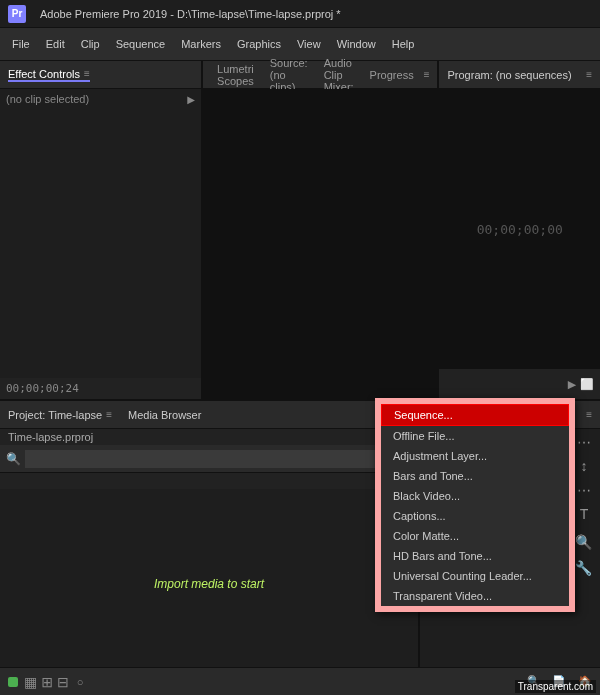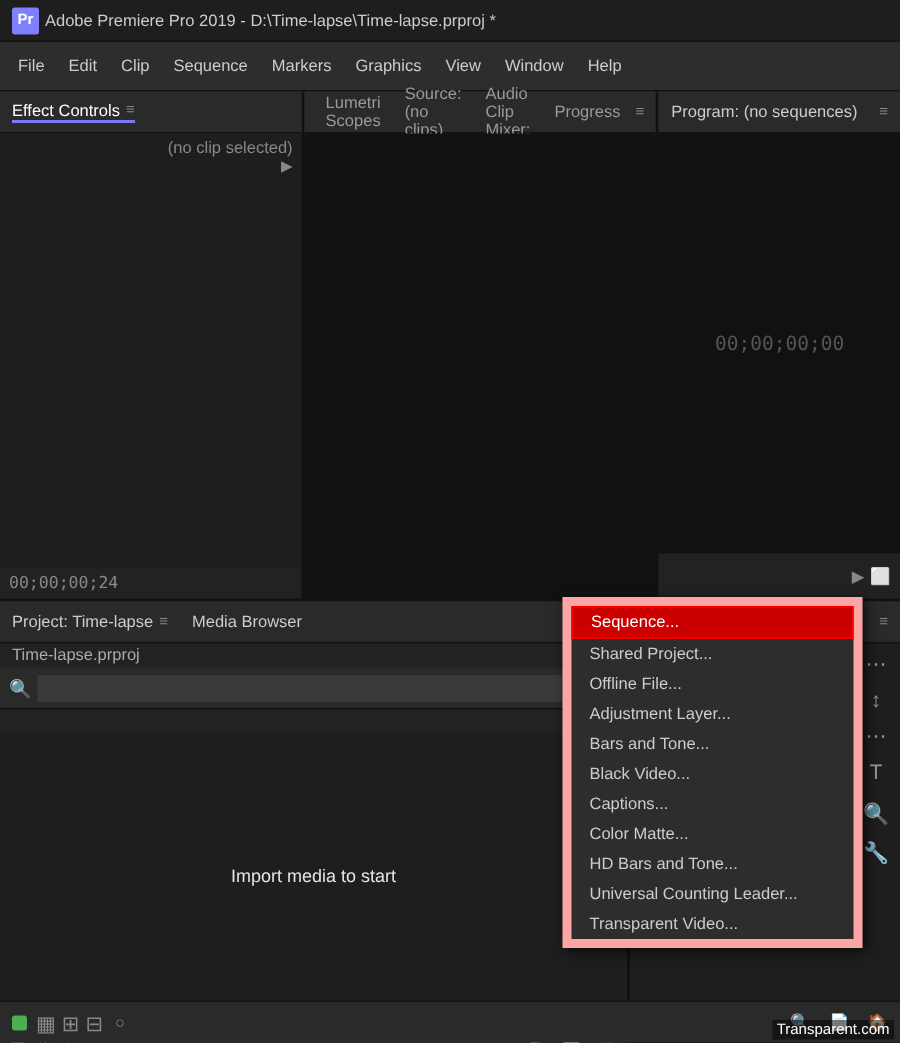--- a/index.html
+++ b/index.html
@@ -226,22 +226,23 @@
       padding: 2px 6px;
     }
     .project-content {
       flex: 1;
       background: #1e1e1e;
       display: flex;
       align-items: center;
       justify-content: center;
     }
     .import-text {
-      color: #e5e5e5;
+      color: #bef264;
       font-size: 12px;
+      font-style: italic;
     }
 
     
     .timeline-panel {
       flex: 1;
       background: #1e1e1e;
       display: flex;
       flex-direction: column;
     }
     .timeline-header {
@@ -331,21 +332,21 @@
     }
 
     .home-icon-wrap {
       width: 18px;
       height: 18px;
       background: #8080ff;
       display: flex;
       align-items: center;
       justify-content: center;
       border-radius: 2px;
-      margin-right: 4px;
+      margin-right: 14px;
     }
   </style>
 </head>
 <body>
 
 <div class="title-bar">
   <div class="home-icon-wrap">
     <span style="color:#fff;font-size:10px;font-weight:bold;">Pr</span>
   </div>
   <span class="title-bar-text">Adobe Premiere Pro 2019 - D:\Time-lapse\Time-lapse.prproj *</span>
@@ -368,21 +369,21 @@
   <div class="top-panel-row">
 
     <div class="left-panel">
       <div class="panel-header">
         <div class="panel-tab active">
           <span>Effect Controls</span>
           <span style="color:#888;font-size:10px;">≡</span>
         </div>
       </div>
       <div class="panel-content">
-        <div style="display:flex;align-items:flex-end;flex-direction:column;">
+        <div style="display:flex;align-items:center;">
           <span class="no-clip-text">(no clip selected)</span>
           <span class="panel-expand-arrow">▶</span>
         </div>
       </div>
       <div style="padding:4px 6px; color:#888; font-family:monospace; font-size:11px;">00;00;00;24</div>
     </div>
 
     <div class="middle-panel">
       <div class="multi-tab-header">
         <span class="multi-tab">Lumetri Scopes</span>
@@ -492,21 +493,20 @@
       <span style="color:#888;font-size:11px;">🔍</span>
       <span style="color:#888;font-size:11px;">📄</span>
       <span style="color:#888;font-size:11px;">🏠</span>
     </span>
   </div>
 
 </div>
 
 <div class="dropdown-overlay">
   <div class="dropdown-item highlighted">Sequence...</div>
-  <div class="dropdown-item">Shared Project...</div>
   <div class="dropdown-item">Offline File...</div>
   <div class="dropdown-item">Adjustment Layer...</div>
   <div class="dropdown-item">Bars and Tone...</div>
   <div class="dropdown-item">Black Video...</div>
   <div class="dropdown-item">Captions...</div>
   <div class="dropdown-item">Color Matte...</div>
   <div class="dropdown-item">HD Bars and Tone...</div>
   <div class="dropdown-item">Universal Counting Leader...</div>
   <div class="dropdown-item">Transparent Video...</div>
 </div>

